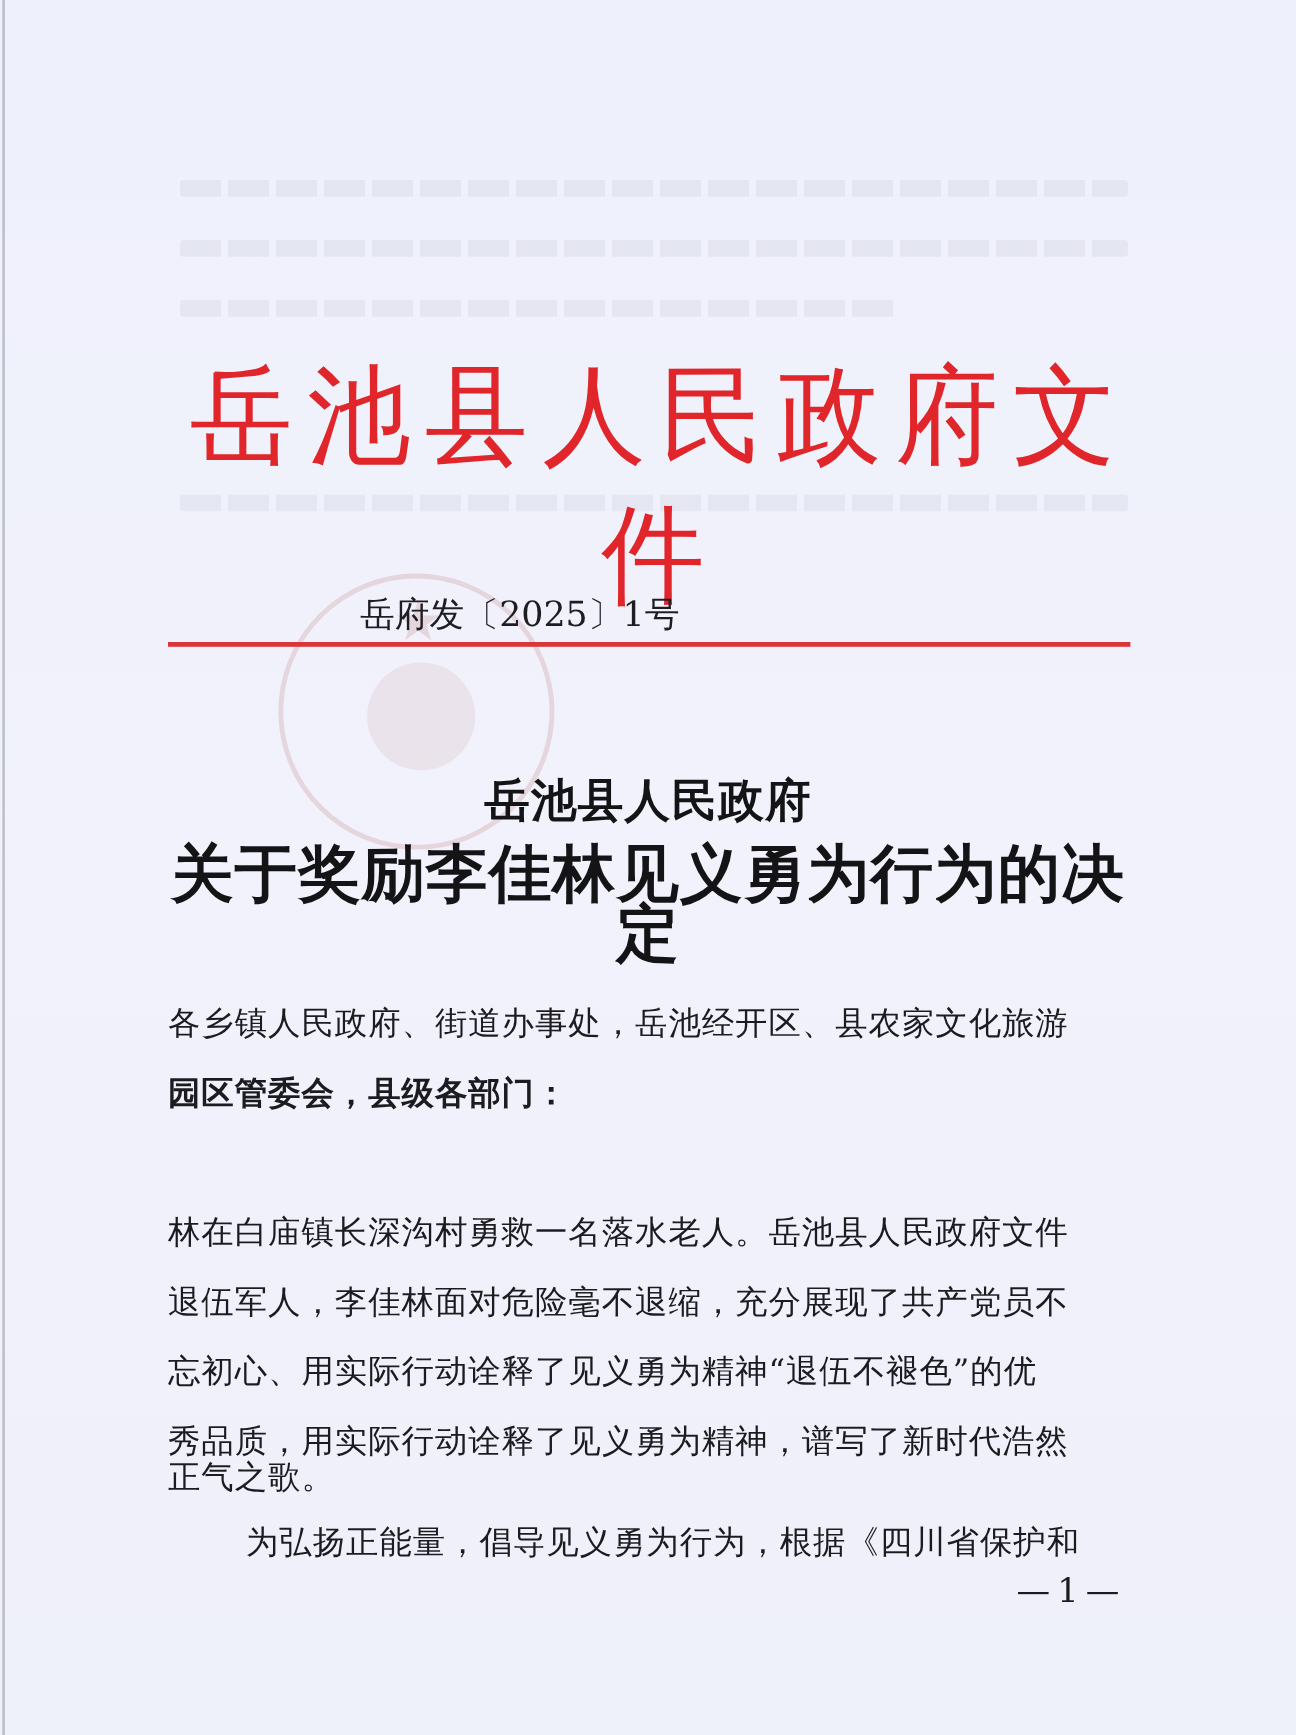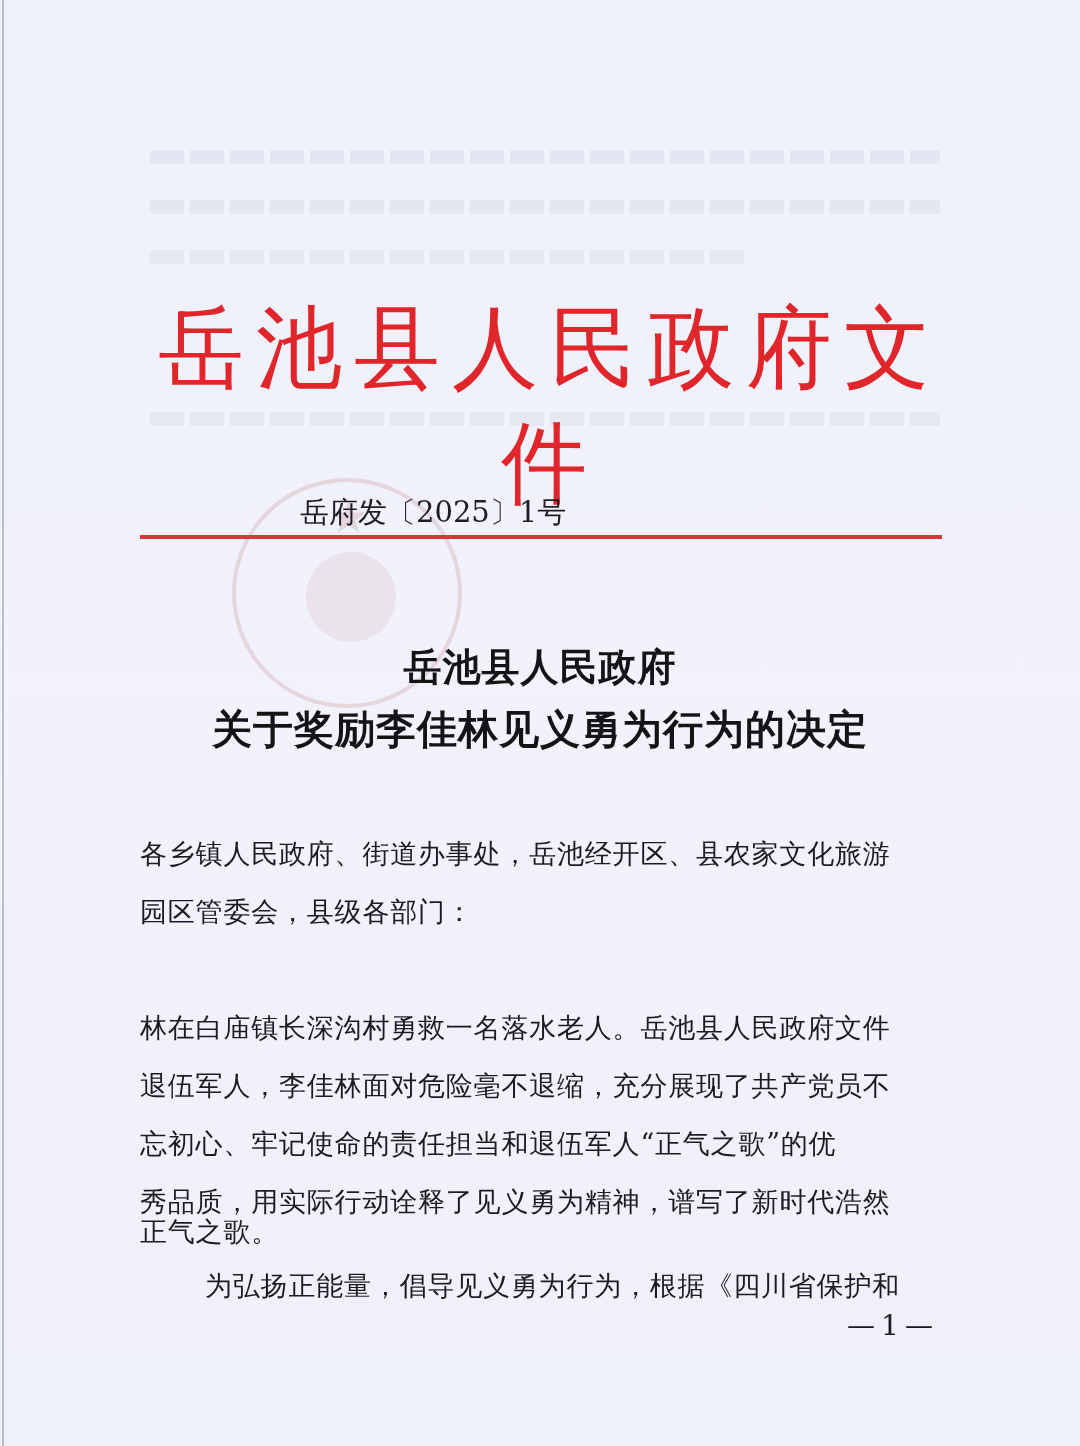--- a/index.html
+++ b/index.html
@@ -90,21 +90,21 @@
       left: 140px;
       width: 800px;
       text-align: center;
       color: #141416;
       font-size: 38px;
       font-weight: bold;
       line-height: 50px;
       letter-spacing: 1px;
     }
     .title-1 { top: 642px; }
-    .title-2 { top: 704px; font-size: 40px; }
+    .title-2 { top: 704px; font-size: 52px; }
     .body-line {
       position: absolute;
       left: 140px;
       width: 820px;
       font-size: 27px;
       color: #1c1c20;
       line-height: 40px;
       white-space: nowrap;
       letter-spacing: 0.8px;
     }
@@ -138,22 +138,22 @@
     <div class="seal-inner"></div>
   </div>
 
   <div class="doc-number">岳府发〔2025〕1号</div>
   <div class="red-rule"></div>
 
   <div class="title title-1">岳池县人民政府</div>
   <div class="title title-2">关于奖励李佳林见义勇为行为的决定</div>
 
   <div class="body-line" style="top:834px;">各乡镇人民政府、街道办事处，岳池经开区、县农家文化旅游</div>
-  <div class="body-line" style="top:892px;">园区管委会，县级各部门：</div>
+  <div class="body-line" style="top:892px;font-weight:bold;">园区管委会，县级各部门：</div>
   <div class="body-line" style="top:1008px;">林在白庙镇长深沟村勇救一名落水老人。岳池县人民政府文件</div>
   <div class="body-line" style="top:1066px;">退伍军人，李佳林面对危险毫不退缩，充分展现了共产党员不</div>
-  <div class="body-line" style="top:1124px;">忘初心、牢记使命的责任担当和退伍军人“正气之歌”的优</div>
+  <div class="body-line" style="top:1124px;">忘初心、用实际行动诠释了见义勇为精神“退伍不褪色”的优</div>
   <div class="body-line" style="top:1182px;">秀品质，用实际行动诠释了见义勇为精神，谱写了新时代浩然</div>
   <div class="body-line" style="top:1210px; top:1212px;">正气之歌。</div>
   <div class="body-line indent" style="top:1266px;">为弘扬正能量，倡导见义勇为行为，根据《四川省保护和</div>
 
   <div class="page-num">—1—</div>
 </div>
 
 </body></html>

